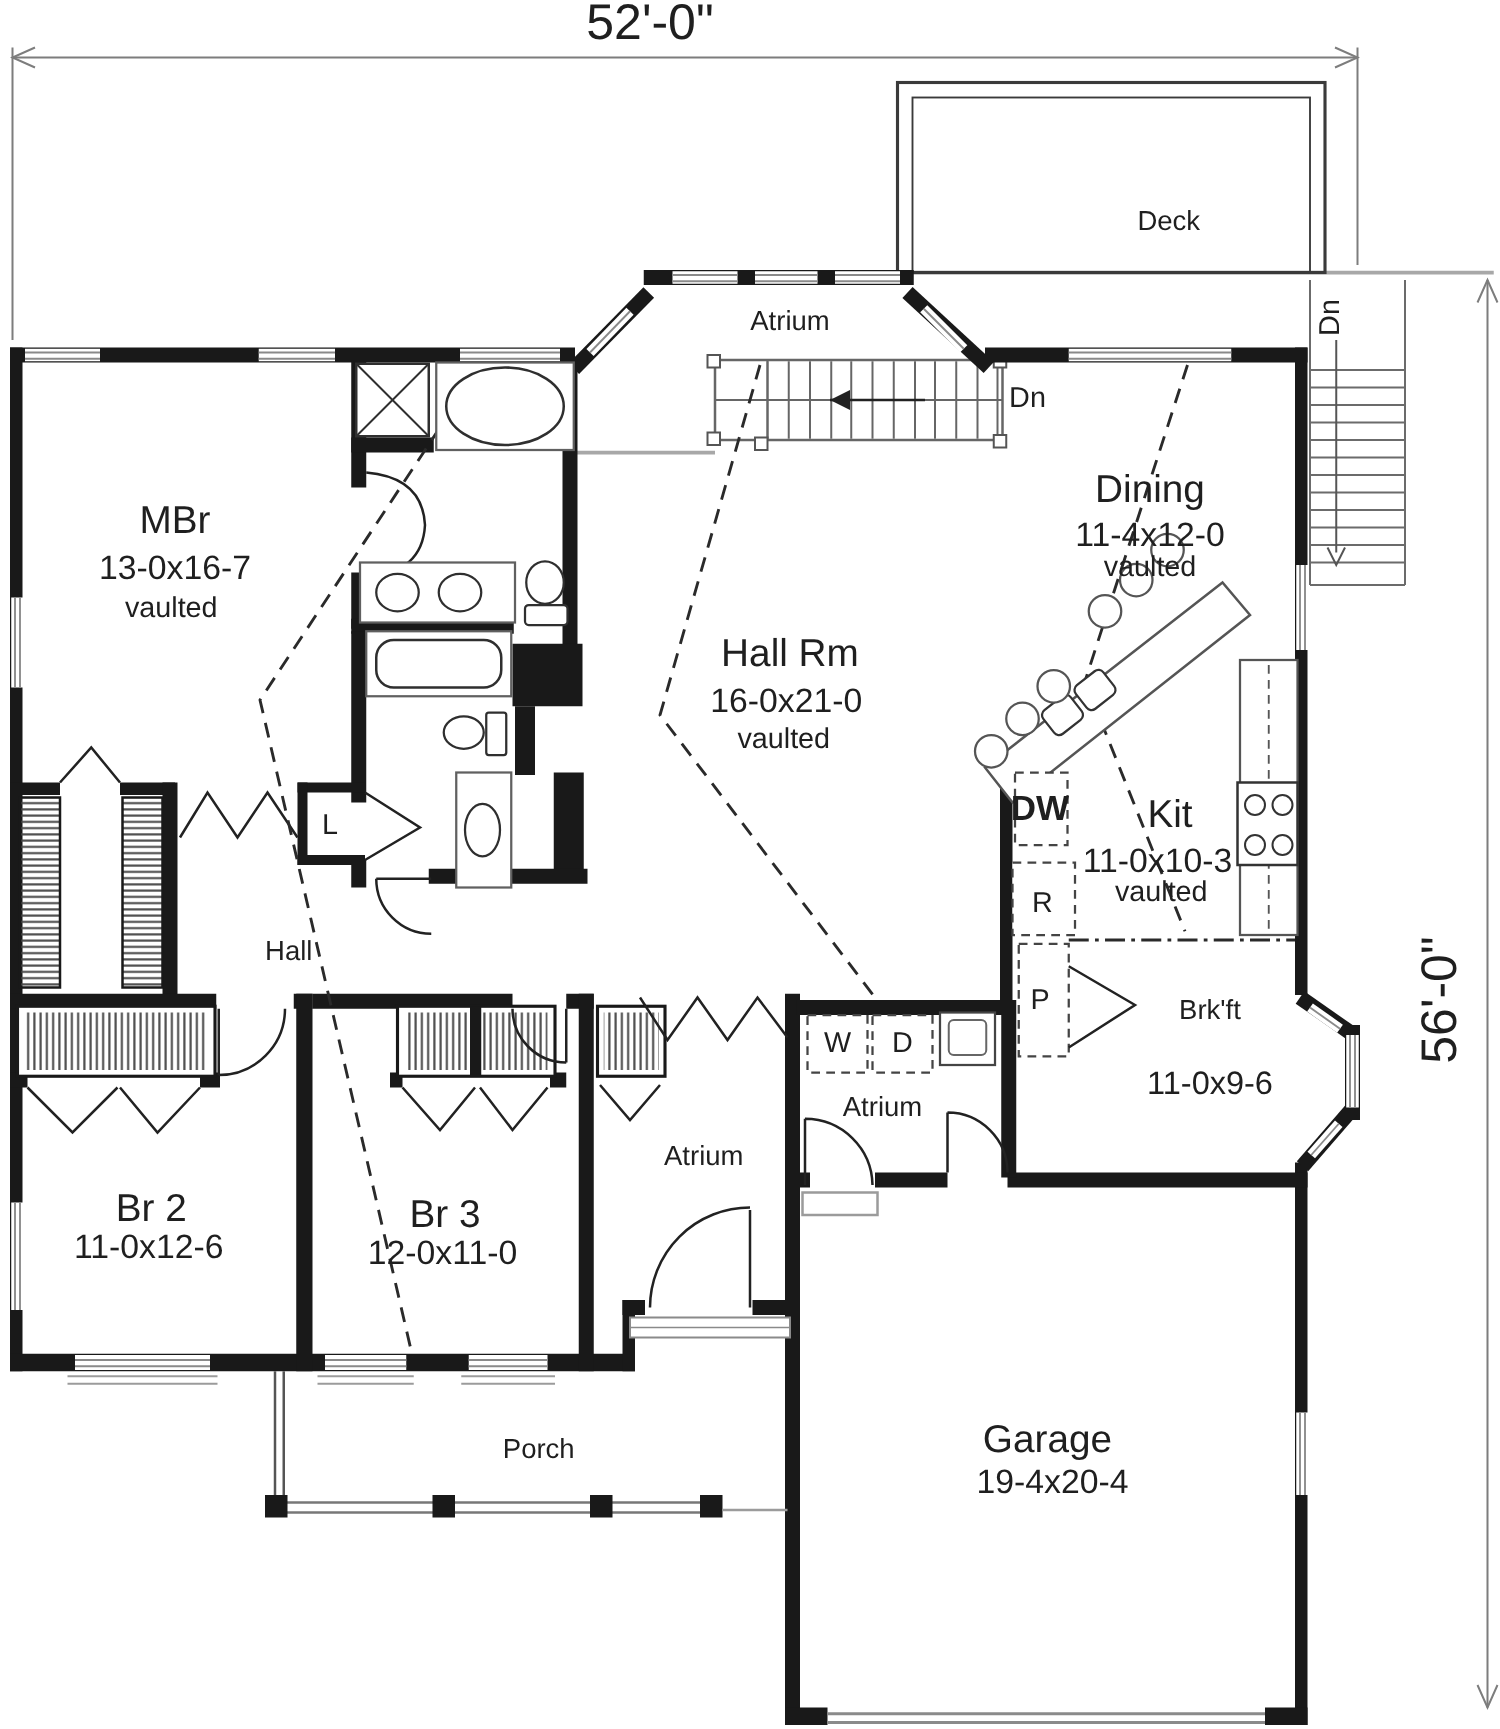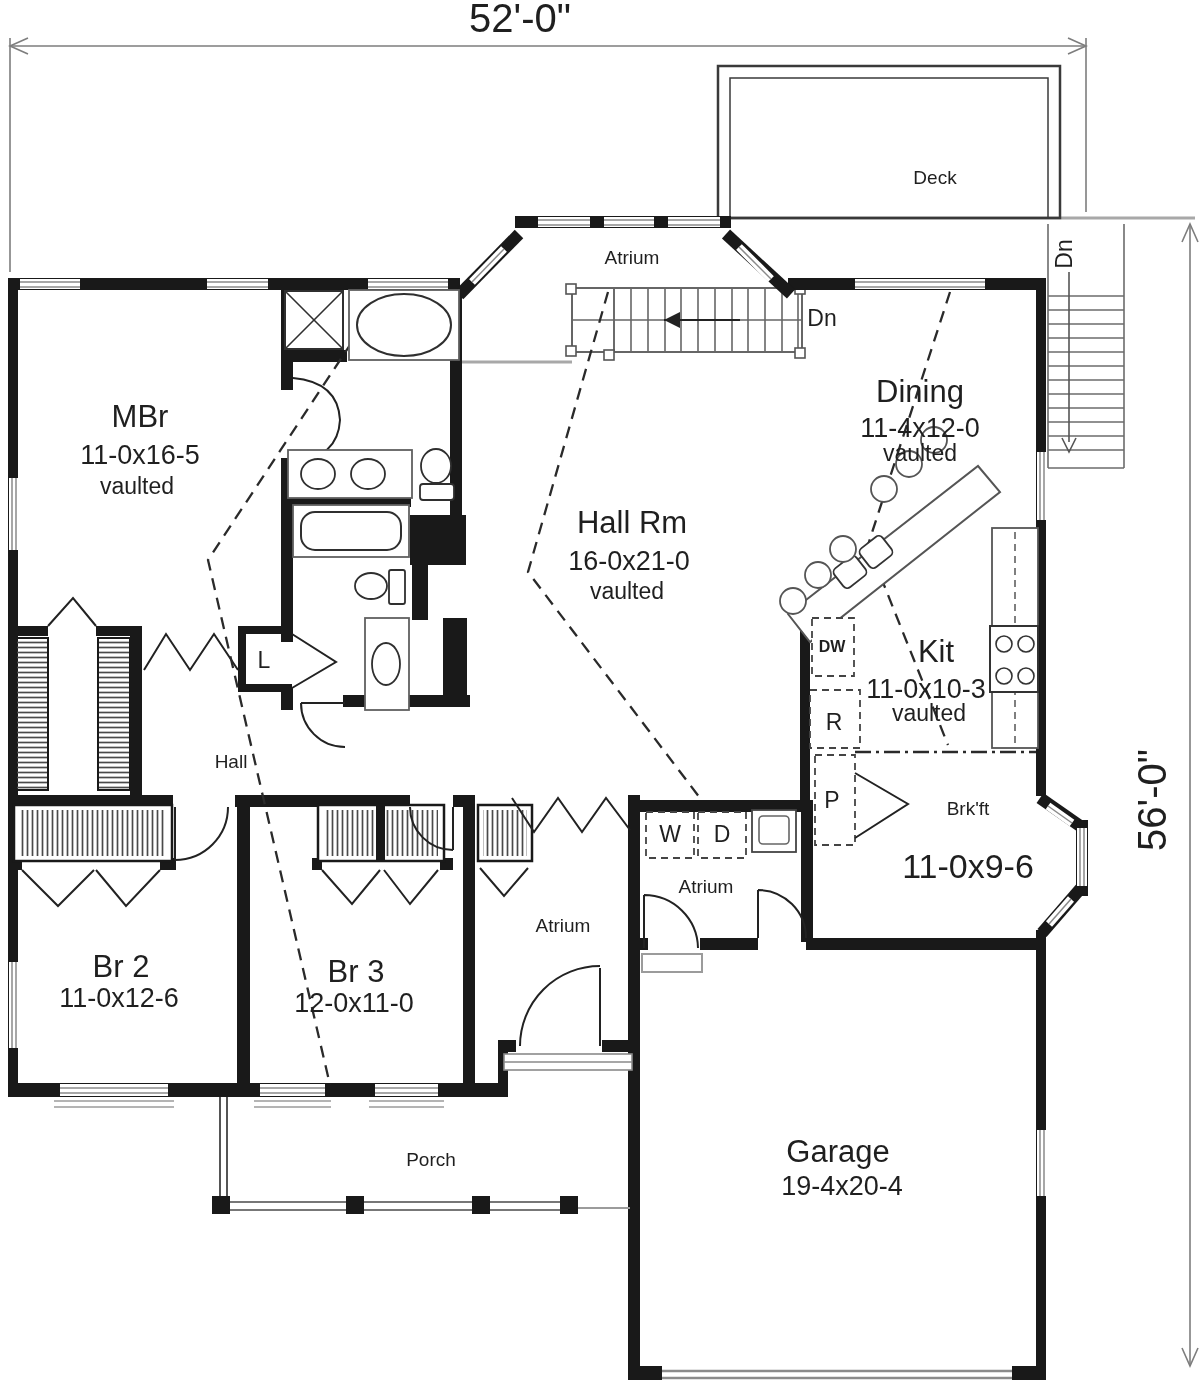--- a/index.html
+++ b/index.html
@@ -4,25 +4,25 @@
 <style>
   html,body{margin:0;padding:0;background:#fff;}
   .plan{position:relative;width:1200px;height:1383px;background:#ffffff;overflow:hidden;
         font-family:"Liberation Sans", sans-serif;color:#1f1f1f;}
   .plan svg{position:absolute;left:0;top:0;}
   .lbl{position:absolute;transform:translate(-50%,-50%);white-space:nowrap;color:#1f1f1f;
        line-height:1;user-select:none;}
   .rot{transform:translate(-50%,-50%) rotate(-90deg);}
   .t40{font-size:40px;}
   .t32{font-size:31px;}
-  .t30{font-size:19px;}
+  .t30{font-size:22px;}
   .t28{font-size:27px;}
-  .t26{font-size:34px;}
+  .t26{font-size:26px;}
   .t24{font-size:23px;}
-  .t22{font-size:16px;font-weight:bold;}
+  .t22{font-size:28px;font-weight:bold;}
 </style>
 </head>
 <body>
 
 <div class="plan">
 
 <svg width="1200" height="1383" viewBox="0 0 1200 1383">
   <defs>
     <pattern id="hatchH" width="6" height="5" patternUnits="userSpaceOnUse">
       <line x1="0" y1="2.5" x2="6" y2="2.5" stroke="#4a4a4a" stroke-width="1.7"></line>
@@ -364,21 +364,21 @@
   </g>
 </svg>
 
   <div class="lbl t40" style="left:520px;top:18px">52'-0"</div>
   <div class="lbl t40 rot" style="left:1152px;top:800px">56'-0"</div>
 
   <div class="lbl t30" style="left:935px;top:177px">Deck</div>
   <div class="lbl t30" style="left:632px;top:257px">Atrium</div>
 
   <div class="lbl t32" style="left:140px;top:416px">MBr</div>
-  <div class="lbl t28" style="left:140px;top:455px">11-0x16-5</div>
+  <div class="lbl t28" style="left:140px;top:455px">13-0x16-7</div>
   <div class="lbl t24" style="left:137px;top:486px">vaulted</div>
 
   <div class="lbl t32" style="left:920px;top:391px">Dining</div>
   <div class="lbl t28" style="left:920px;top:428px">11-4x12-0</div>
   <div class="lbl t24" style="left:920px;top:453px">vaulted</div>
 
   <div class="lbl t32" style="left:632px;top:522px">Hall Rm</div>
   <div class="lbl t28" style="left:629px;top:561px">16-0x21-0</div>
   <div class="lbl t24" style="left:627px;top:591px">vaulted</div>
 

